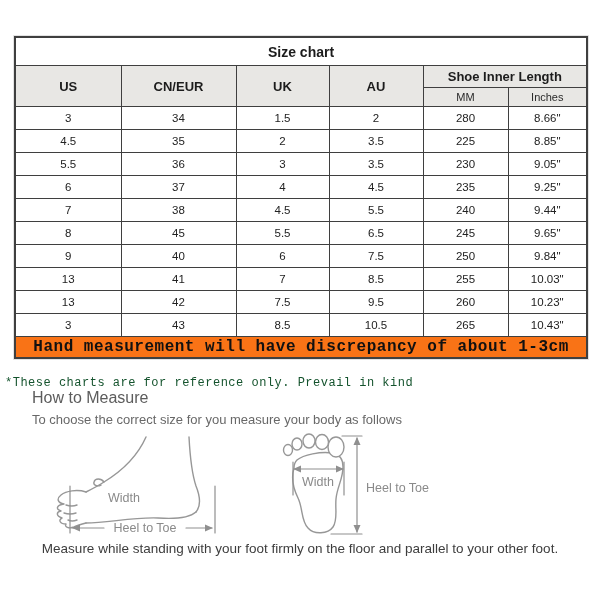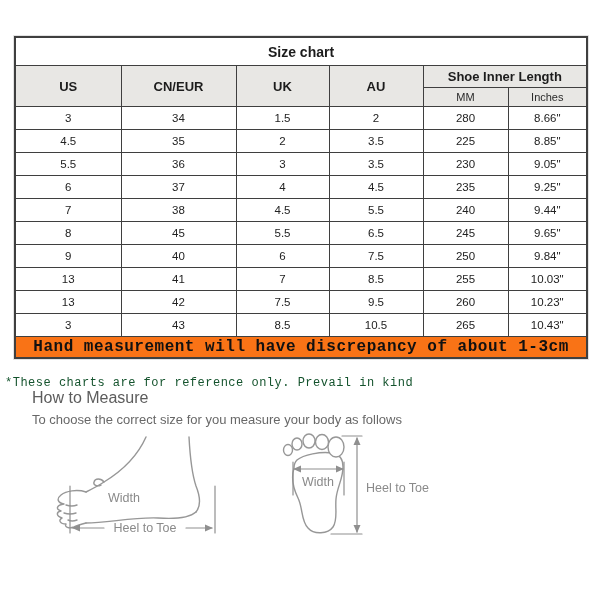--- a/index.html
+++ b/index.html
@@ -224,14 +224,15 @@
     </g>
     <g fill="none" stroke="#8f8f8f" stroke-width="1.2" stroke-linecap="round">
       <path d="M342,8 H362"></path>
       <path d="M331,106 H362"></path>
       <path d="M357,10 V104" marker-start="url(#arr)" marker-end="url(#arr)"></path>
     </g>
     <text x="318" y="58" text-anchor="middle">Width</text>
     <text x="366" y="64" text-anchor="start">Heel to Toe</text>
   </svg>
 
+  <div class="caption">Measure while standing with your foot firmly on the floor and parallel to your other foot.</div>
 
 </div>
 
 </body></html>

